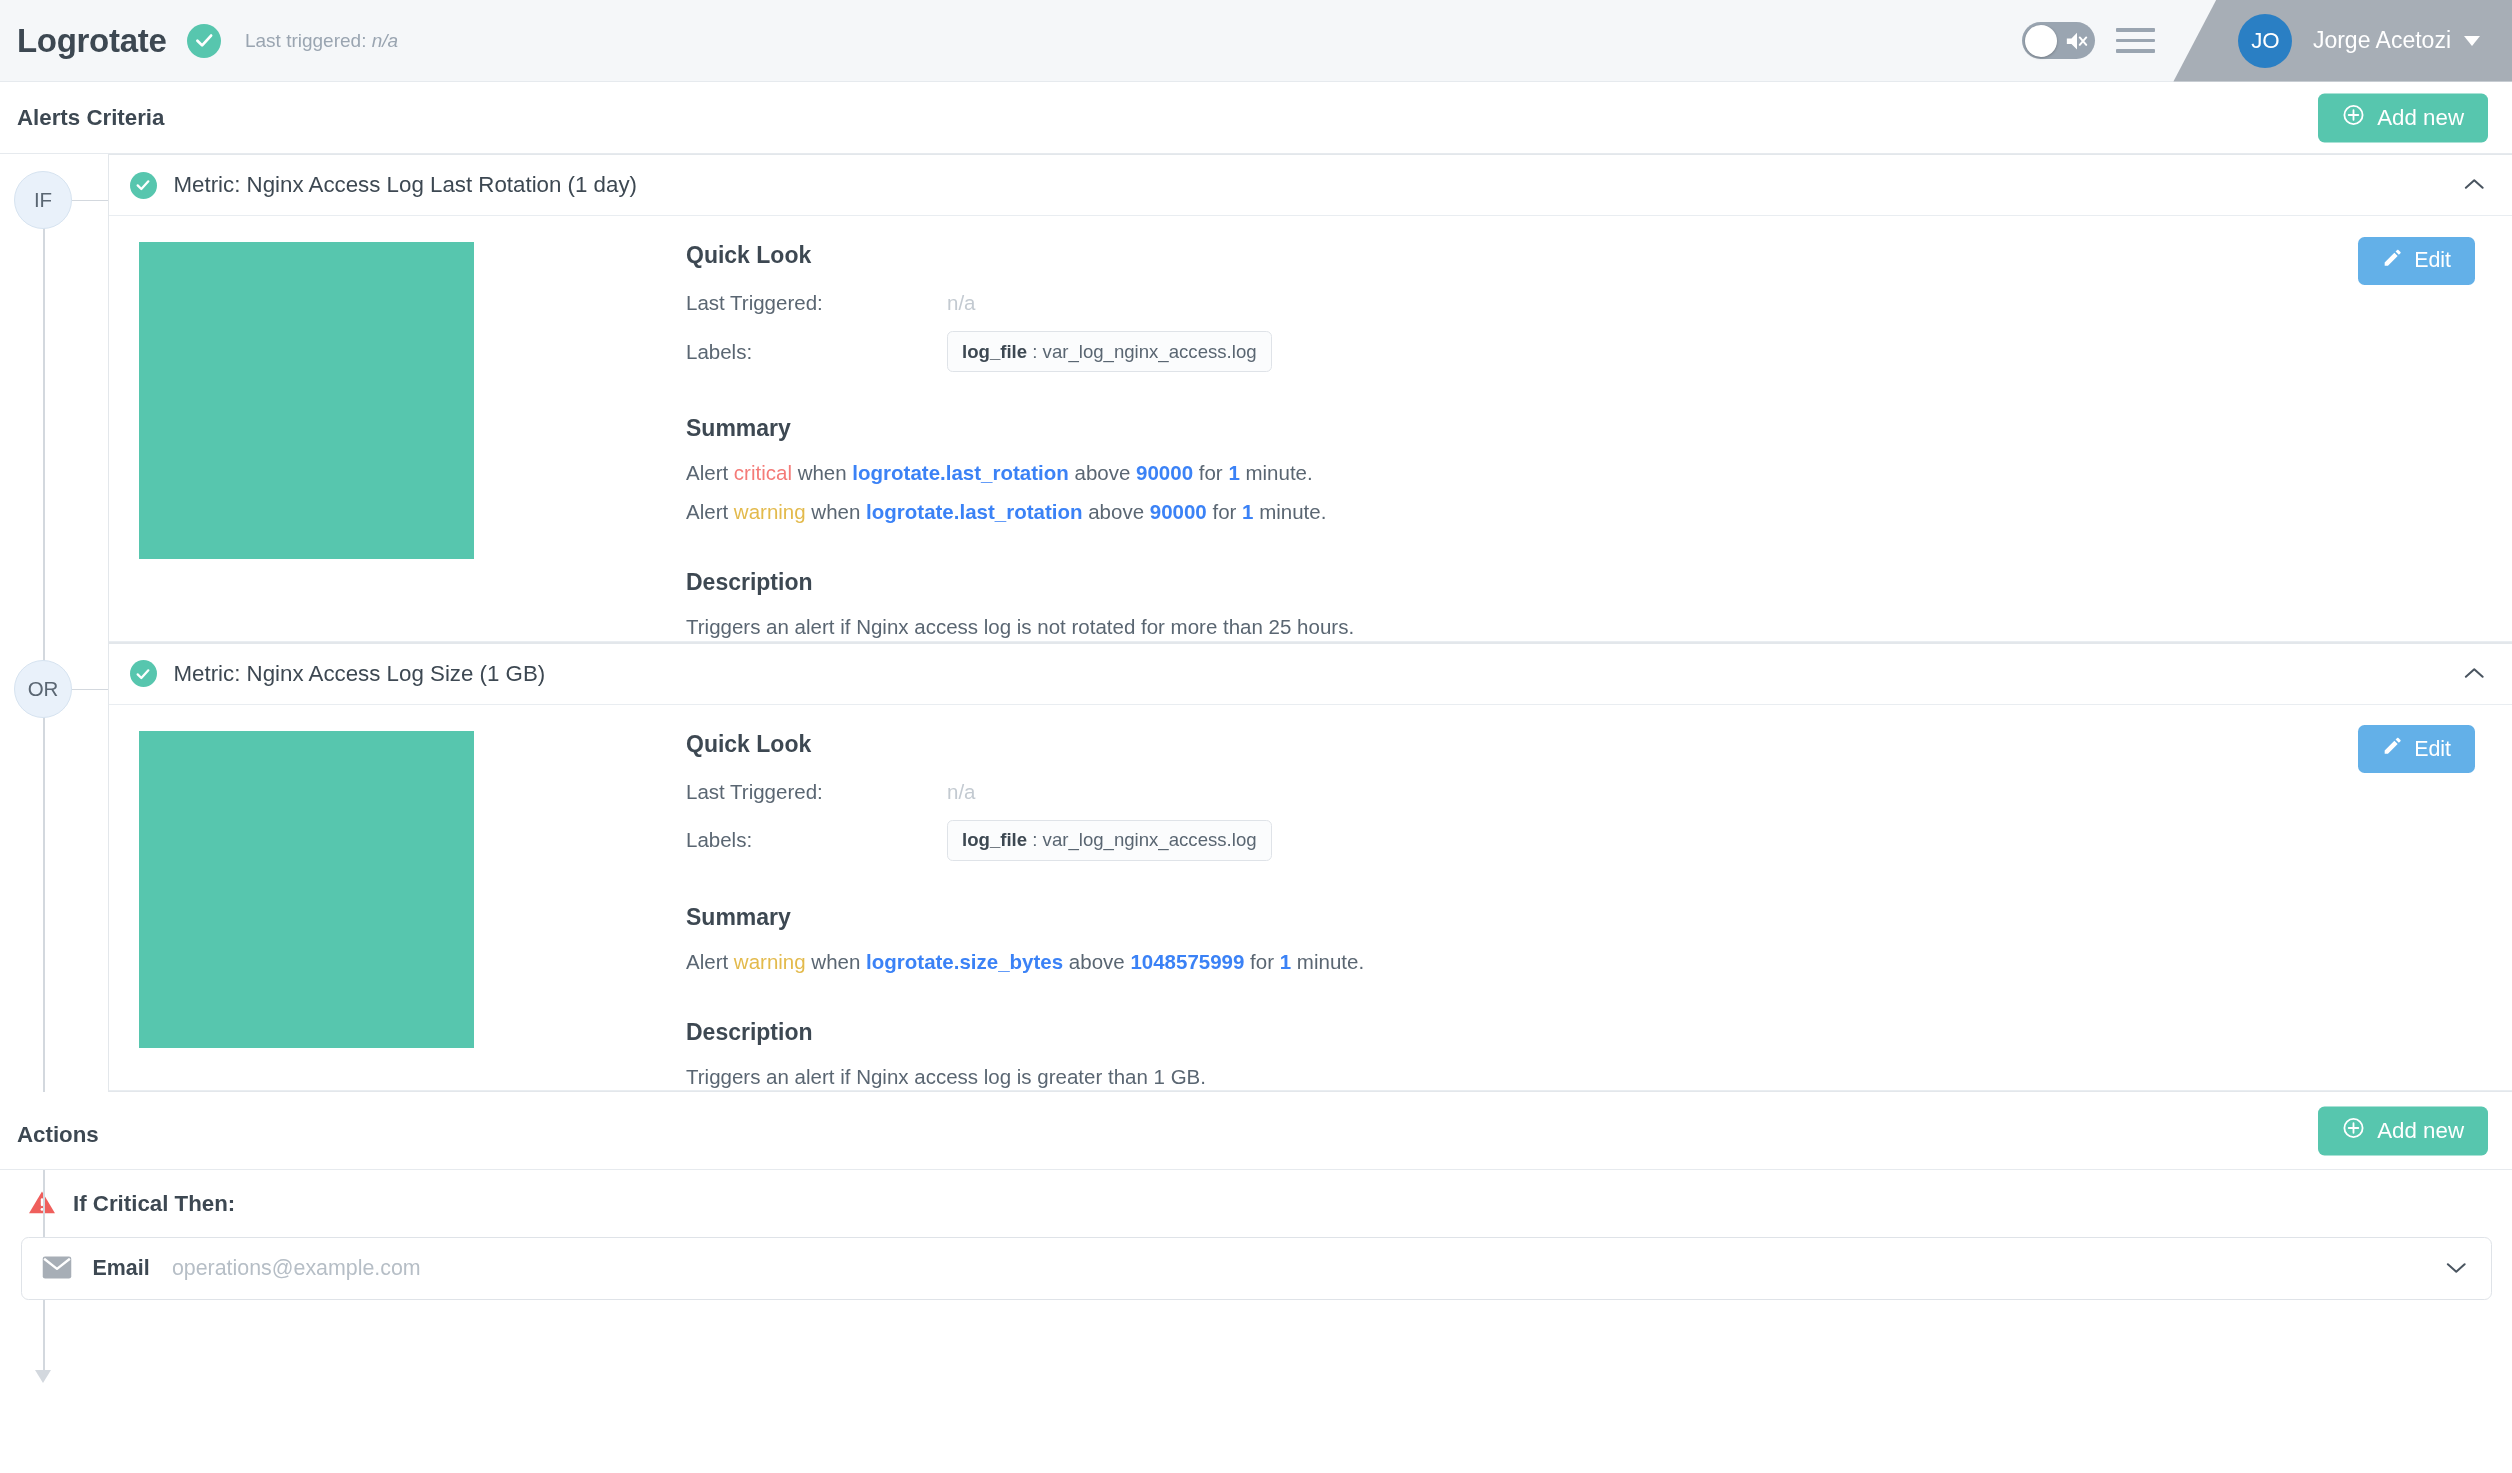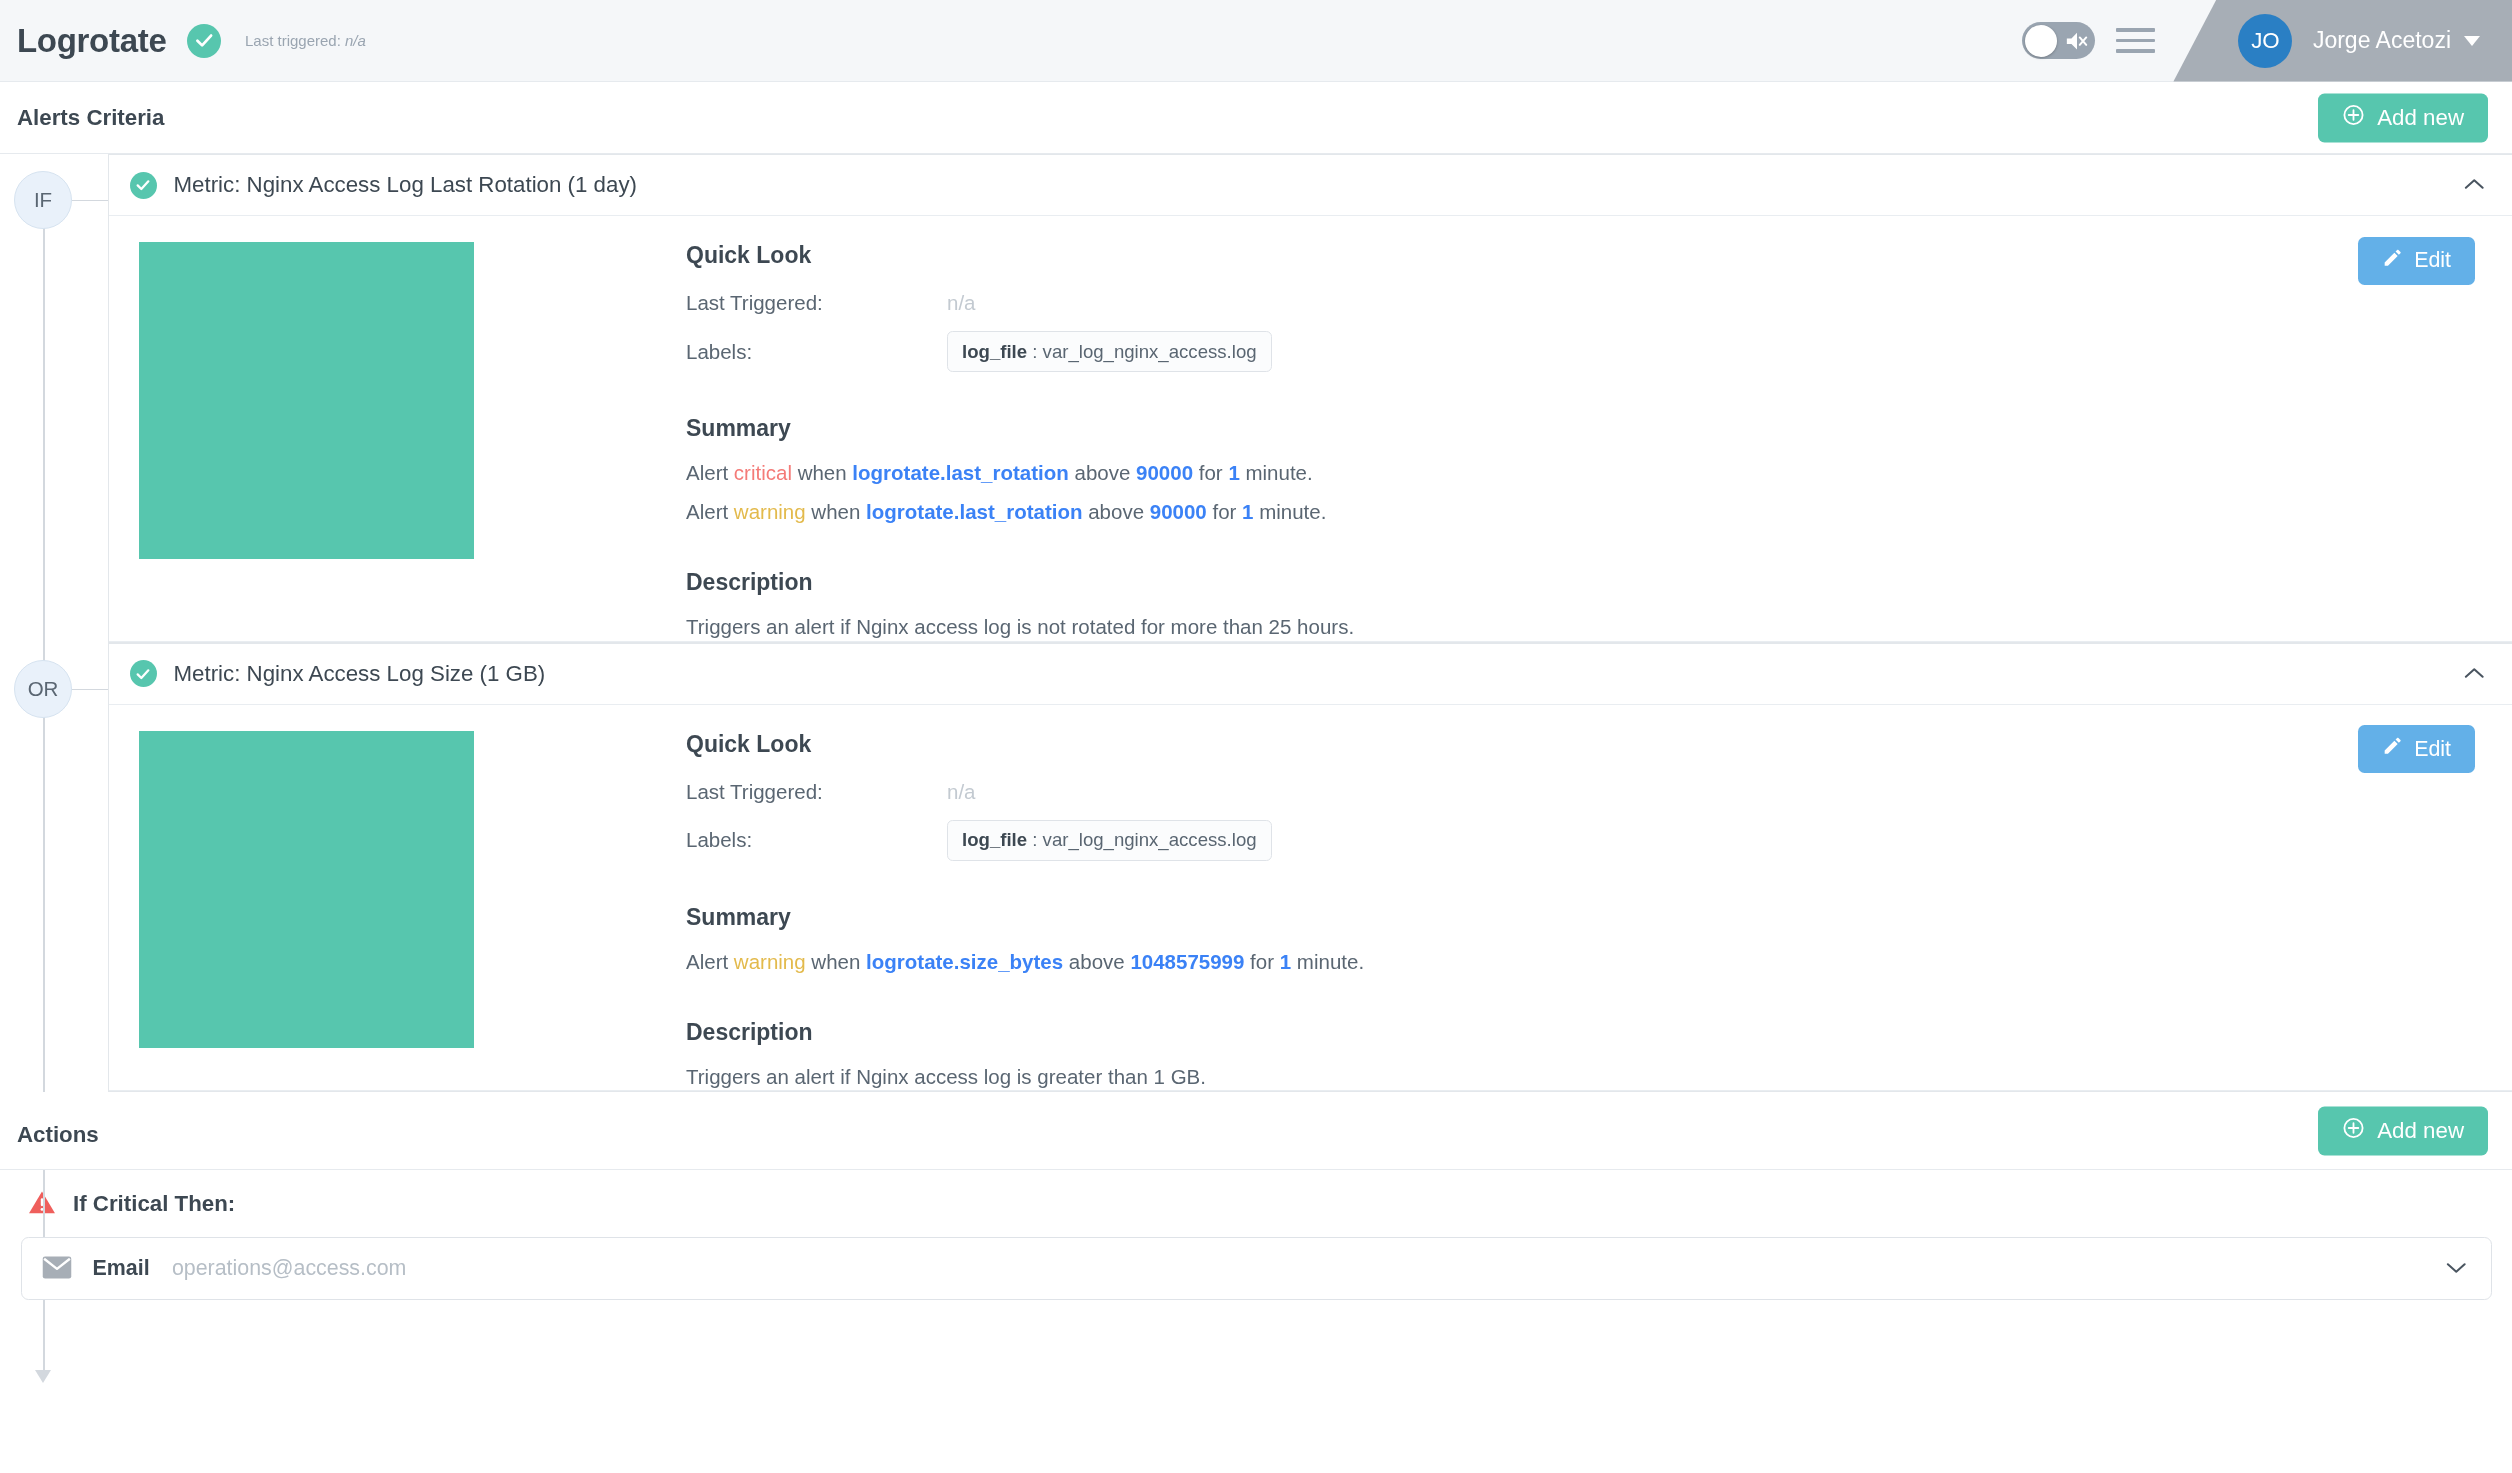--- a/index.html
+++ b/index.html
@@ -32,21 +32,21 @@
     width: 34px; height: 34px;
     border-radius: 50%;
     background: #57c6ae;
     margin-left: 20.5px;
     display: flex; align-items: center; justify-content: center;
     flex: 0 0 auto;
   }
   .status-check svg { display:block; }
   .last-trig {
     margin-left: 24px;
-    font-size: 15px;
+    font-size: 19px;
     color: #9aa5b1;
   }
   .last-trig i { font-style: italic; }
 
   .topbar-right {
     position: absolute;
     top: 0; right: 0; bottom: 0;
     display: flex; align-items: center;
   }
   .mute-toggle {
@@ -564,20 +564,20 @@
 </div>
 
 <div class="email-row">
   <span class="env-icon">
     <svg width="30" height="23" viewBox="0 0 32 25">
       <rect x="0.5" y="0.5" width="31" height="24" rx="2.5" fill="#a7aeb6"></rect>
       <path d="M2 3 L16 14 L30 3" stroke="#ffffff" stroke-width="2.6" fill="none" stroke-linejoin="round"></path>
     </svg>
   </span>
   <span class="email-label">Email</span>
-  <span class="email-value">operations@access.com</span>
+  <span class="email-value">operations@example.com</span>
   <span class="email-chev">
     <svg width="20.5" height="13" viewBox="0 0 22 14" fill="none" stroke="#4a5560" stroke-width="2.2" stroke-linecap="round" stroke-linejoin="round">
         <polyline points="2,3 11,11 20,3"></polyline>
       </svg>
   </span>
 </div>
 
 
 </body></html>

